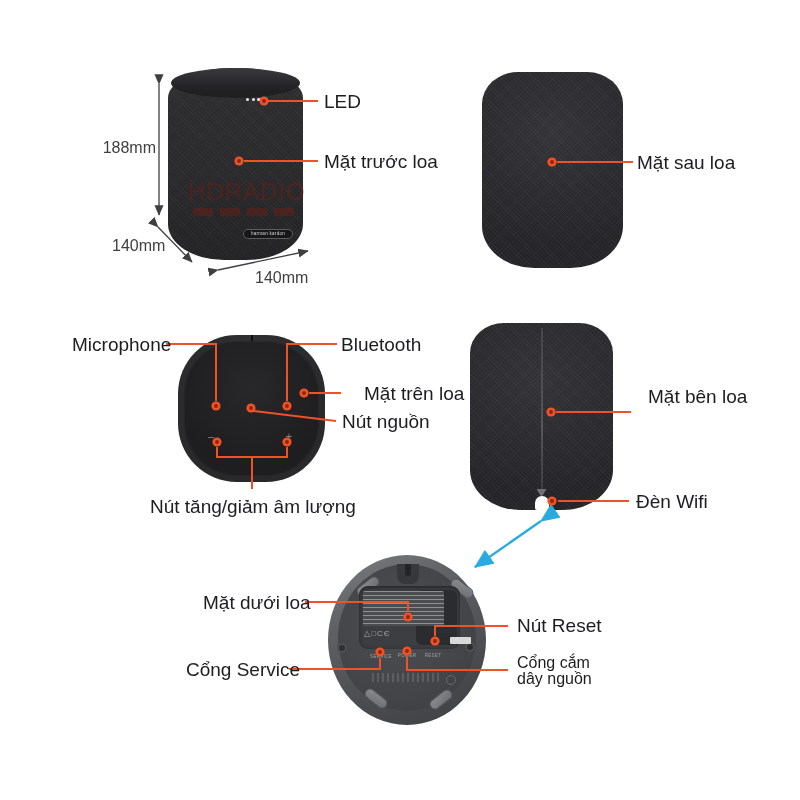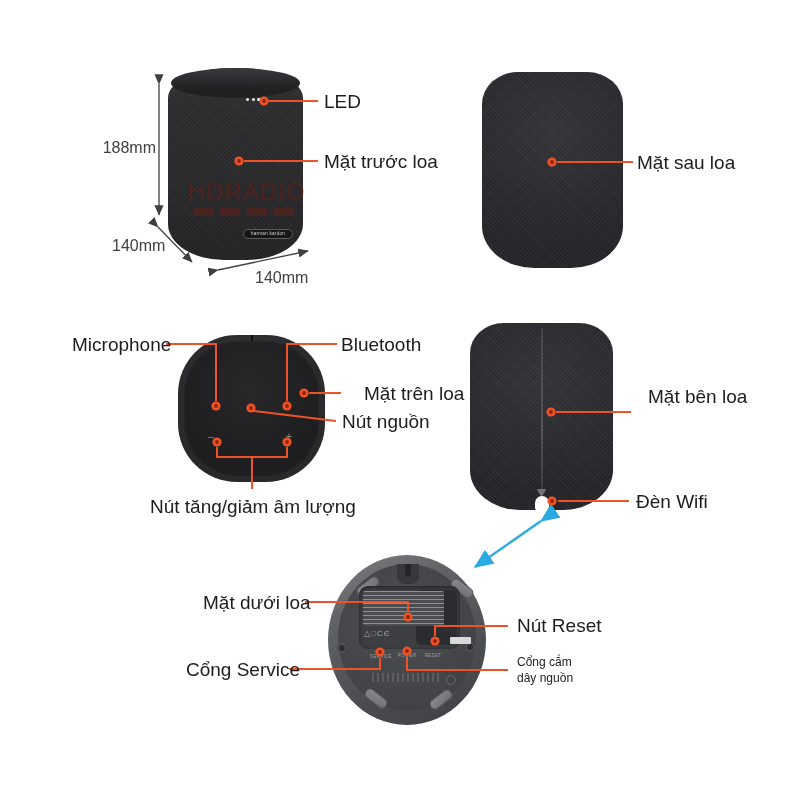--- a/index.html
+++ b/index.html
@@ -4,21 +4,21 @@
 <style>
   html,body{margin:0;padding:0;background:#fff;}
   #canvas{
     position:relative;width:800px;height:800px;background:#fff;overflow:hidden;
     font-family:"Liberation Sans","DejaVu Sans",sans-serif;color:#1d1d1f;
   }
   .label{
     position:absolute;font-size:19px;line-height:19px;color:#1d1d1f;
     white-space:nowrap;
   }
-  .label.small-line{font-size:12px;line-height:15.5px;white-space:normal;}
+  .label.small-line{font-size:16px;line-height:15.5px;white-space:normal;}
   .dim{position:absolute;font-size:16px;color:#404040;white-space:nowrap;}
   svg.overlay{position:absolute;left:0;top:0;pointer-events:none;}
 
   
   .spk{
     position:absolute;
     background:
       repeating-linear-gradient(45deg, rgba(255,255,255,0.028) 0 1px, rgba(0,0,0,0) 1px 3px),
       repeating-linear-gradient(-45deg, rgba(255,255,255,0.02) 0 1px, rgba(0,0,0,0) 1px 3px),
       linear-gradient(180deg,#2d2d30 0%,#29292c 55%,#222225 100%);

